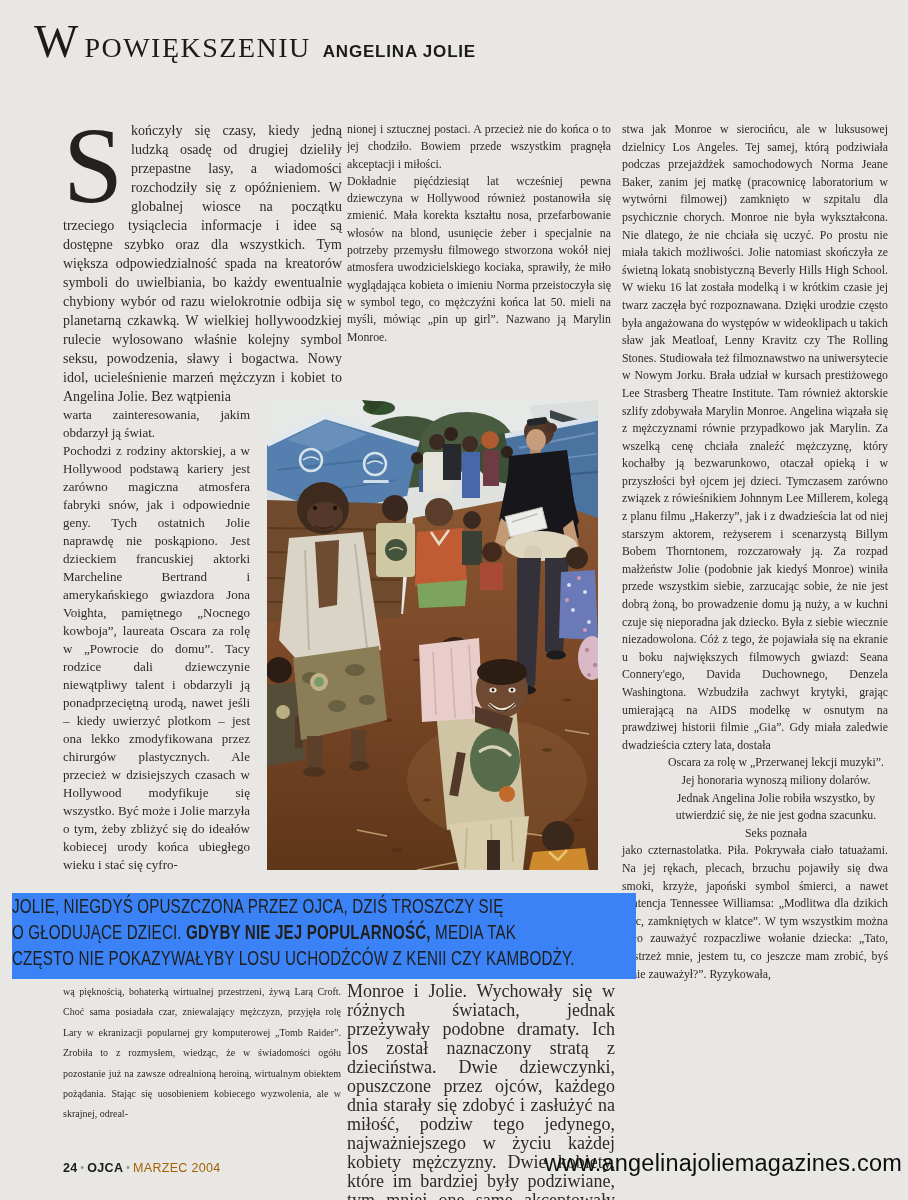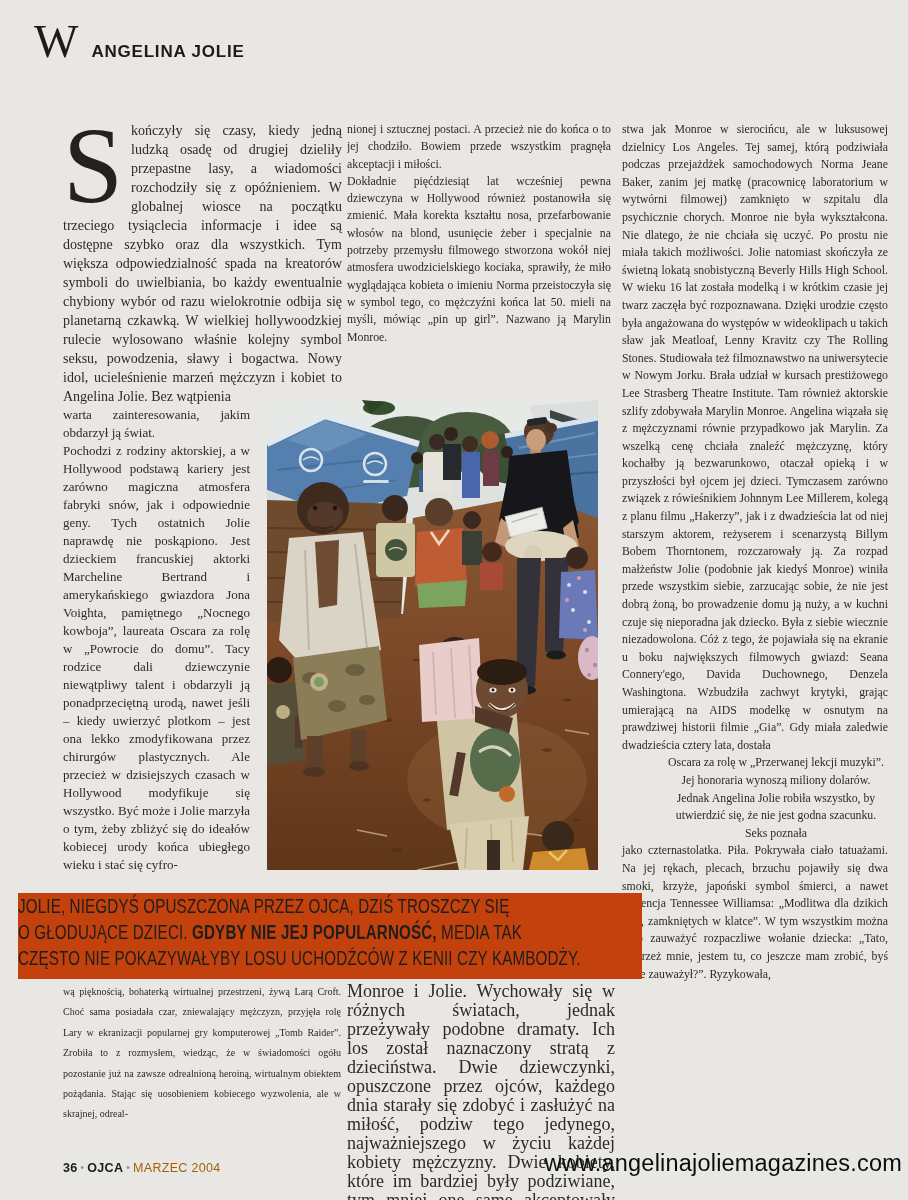--- a/index.html
+++ b/index.html
@@ -21,38 +21,39 @@
   .dropcap{float:left;font-size:108px;line-height:86px;padding:2px 8px 0 0;color:#24221f;}
   .col1-cont{width:187px;font-size:13px;line-height:18px;}
   .col2{left:347px;top:121px;width:264px;height:278px;overflow:hidden;font-size:11.8px;line-height:17.3px;}
   .col3{left:622px;top:121px;width:266px;font-size:11.8px;line-height:17.6px;}
   .col3-indent{display:block;width:224px;margin-left:42px;text-align:center;}
   .below1{left:63px;top:982px;width:278px;font-size:10px;line-height:20.4px;}
   .below2{left:347px;top:982px;width:268px;font-size:18px;line-height:19px;}
   
   .photo{left:267px;top:400px;width:331px;height:470px;}
   
-  .quote-wrap{left:18px;top:893px;width:624px;height:86px;background:#c2410c;overflow:visible;}
+  .quote-wrap{left:12px;top:893px;width:624px;height:86px;background:#3b82f6;overflow:visible;}
   .quote-inner{transform:scaleX(0.74);transform-origin:0 0;width:860px;
     font-family:"Liberation Sans",sans-serif;font-size:20.5px;line-height:26px;
     color:#1e1e1c;letter-spacing:.2px;}
   .quote-line{white-space:nowrap;}
   .quote-bold{font-weight:bold;}
   
   .footer{left:63px;top:1161px;font-family:"Liberation Sans",sans-serif;font-size:12.5px;color:#1a1a1a;letter-spacing:.3px;}
   .footer .bold{font-weight:bold;}
   .footer .dot{color:#8f8d8a;font-size:10px;padding:0 3px;vertical-align:1px;}
   .footer .issue{color:#a16207;}
   .site-url{right:6px;top:1150px;font-family:"Liberation Sans",sans-serif;font-size:23.5px;color:#0d0d0d;letter-spacing:.2px;}
 </style>
 </head>
 <body>
 
 <div class="abs mag-header">
   <span class="hdr-initial">W</span>
+  <span class="hdr-section">POWIĘKSZENIU</span>
   <span class="hdr-topic">ANGELINA JOLIE</span>
 </div>
 
 <div class="abs col1">
   <div class="bodytext col1-open"><span class="dropcap">S</span><span>kończyły się czasy, kiedy jedną ludzką osadę od drugiej dzieliły przepastne lasy, a wiadomości rozchodziły się z opóźnieniem. W globalnej wiosce na początku trzeciego tysiąclecia informacje i idee są dostępne szybko oraz dla wszystkich. Tym większa odpowiedzialność spada na kreatorów symboli do uwielbiania, bo każdy ewentualnie chybiony wybór od razu wielokrotnie odbija się planetarną czkawką. W wielkiej hollywoodzkiej rulecie wylosowano właśnie kolejny symbol seksu, powodzenia, sławy i bogactwa. Nowy idol, ucieleśnienie marzeń mężczyzn i kobiet to Angelina Jolie. Bez wątpienia</span></div>
   <div class="bodytext col1-cont">warta zainteresowania, jakim obdarzył ją świat.
 Pochodzi z rodziny aktorskiej, a w Hollywood podstawą kariery jest zarówno magiczna atmosfera fabryki snów, jak i odpowiednie geny. Tych ostatnich Jolie naprawdę nie poskąpiono. Jest dzieckiem francuskiej aktorki Marcheline Bertrand i amerykańskiego gwiazdora Jona Voighta, pamiętnego „Nocnego kowboja”, laureata Oscara za rolę w „Powrocie do domu”. Tacy rodzice dali dziewczynie niewątpliwy talent i obdarzyli ją ponadprzeciętną urodą, nawet jeśli – kiedy uwierzyć plotkom – jest ona lekko zmodyfikowana przez chirurgów plastycznych. Ale przecież w dzisiejszych czasach w Hollywood modyfikuje się wszystko. Być może i Jolie marzyła o tym, żeby zbliżyć się do ideałów kobiecej urody końca ubiegłego wieku i stać się cyfro-</div>
 </div>
 
 <div class="abs bodytext col2">nionej i sztucznej postaci. A przecież nie do końca o to jej chodziło. Bowiem przede wszystkim pragnęła akceptacji i miłości.
@@ -284,16 +285,16 @@
     <div class="quote-line">JOLIE, NIEGDYŚ OPUSZCZONA PRZEZ OJCA, DZIŚ TROSZCZY SIĘ</div>
     <div class="quote-line"><span>O GŁODUJĄCE DZIECI. </span><span class="quote-bold">GDYBY NIE JEJ POPULARNOŚĆ,</span><span> MEDIA TAK</span></div>
     <div class="quote-line">CZĘSTO NIE POKAZYWAŁYBY LOSU UCHODŹCÓW Z KENII CZY KAMBODŻY.</div>
   </div>
 </div>
 
 <div class="abs bodytext below1">wą pięknością, bohaterką wirtualnej przestrzeni, żywą Larą Croft. Choć sama posiadała czar, zniewalający mężczyzn, przyjęła rolę Lary w ekranizacji popularnej gry komputerowej „Tomb Raider”. Zrobiła to z rozmysłem, wiedząc, że w świadomości ogółu pozostanie już na zawsze odrealnioną heroiną, wirtualnym obiektem pożądania. Stając się uosobieniem kobiecego wyzwolenia, ale w skrajnej, odreal-</div>
 <div class="abs bodytext below2">Monroe i Jolie. Wychowały się w różnych światach, jednak przeżywały podobne dramaty. Ich los został naznaczony stratą z dzieciństwa. Dwie dziewczynki, opuszczone przez ojców, każdego dnia starały się zdobyć i zasłużyć na miłość, podziw tego jedynego, najważniejszego w życiu każdej kobiety mężczyzny. Dwie kobiety, które im bardziej były podziwiane, tym mniej one same akceptowały siebie. Jolie nie spędziła dzieciń-</div>
 
 <div class="abs footer">
-  <span class="bold">36</span><span class="dot">•</span><span class="bold">OJCA</span><span class="dot">•</span><span class="issue">MARZEC 2004</span>
+  <span class="bold">24</span><span class="dot">•</span><span class="bold">OJCA</span><span class="dot">•</span><span class="issue">MARZEC 2004</span>
 </div>
 
 <div class="abs site-url">www.angelinajoliemagazines.com</div>
 
 </body></html>

